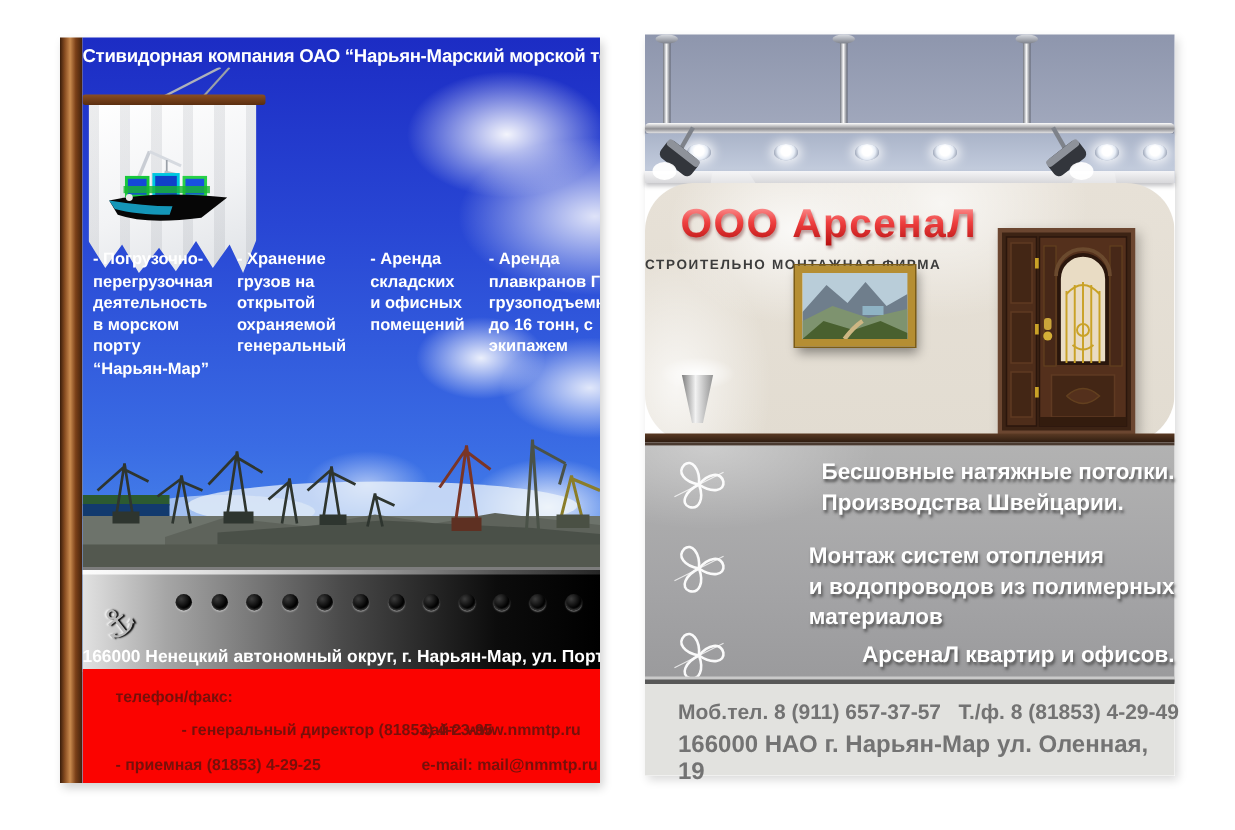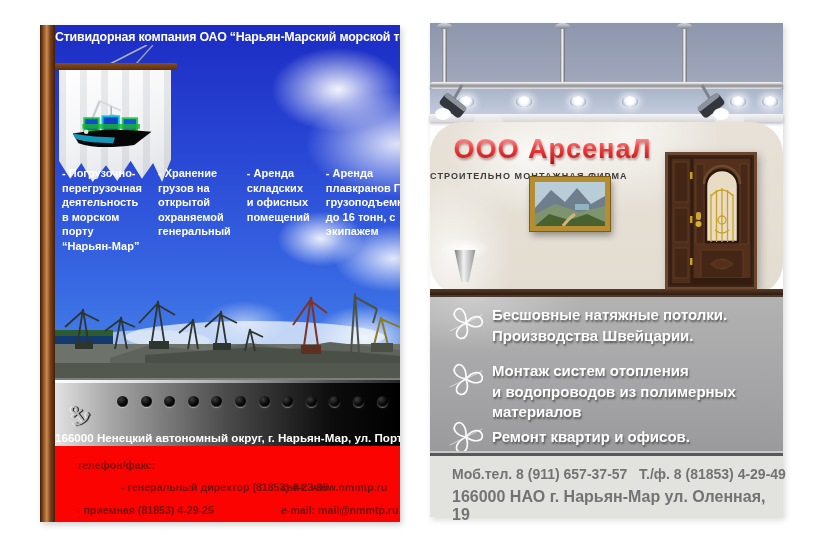--- a/index.html
+++ b/index.html
@@ -104,21 +104,21 @@
   .lamp{position:absolute;left:22px;top:128px;width:26px;height:32px;
       background:linear-gradient(90deg,#5c5c5c,#f2f2f2 45%,#7e7e7e);
       clip-path:polygon(10% 0,90% 0,64% 100%,36% 100%);}
   .lamp-glow{position:absolute;left:10px;top:116px;width:50px;height:22px;border-radius:50%;
       background:radial-gradient(closest-side,rgba(255,255,255,.95),rgba(255,255,255,0));}
   .rp-services{position:absolute;left:0;top:272px;width:353px;height:158px;
       background:
         radial-gradient(160px 80px at 12% 0%,rgba(255,255,255,.35),rgba(255,255,255,0) 70%),
         linear-gradient(180deg,#b2b2b2 0%,#a4a4a6 60%,#9a9a9c 100%);
       border-top:2px solid #4a3a30;}
-  .rp-item{position:absolute;left:0;width:353px;display:flex;align-items:flex-start;}
+  .rp-item{position:absolute;left:0;width:353px;display:flex;align-items:flex-start;justify-content:space-between;}
   .rp-item1{top:8px;}.rp-item2{top:64px;}.rp-item3{top:130px;}
   .swirl{flex:0 0 auto;width:36px;height:36px;margin-left:18px;margin-right:8px;opacity:.95;}
   .rp-item3 .swirl{margin-top:-8px;}
   .rp-service-text{color:#fff;font-size:15px;line-height:1.38;font-weight:bold;white-space:pre-line;
       text-shadow:1px 2px 2px rgba(70,70,70,.85);}
   .rp-divider{position:absolute;left:0;top:430px;width:353px;height:3px;background:#585858;
       box-shadow:0 -2px 0 #c9c9c9;}
   .rp-footer{position:absolute;left:0;top:433px;width:353px;height:61px;background:#e2e2df;color:#737373;}
   .rpf-1{position:absolute;left:22px;top:10px;font-size:14px;font-weight:bold;white-space:pre;}
   .rpf-2{position:absolute;left:22px;top:32px;font-size:16px;font-weight:bold;}
@@ -347,21 +347,21 @@
       </div>
       <div class="rp-item rp-item3">
         <svg class="swirl" viewBox="0 0 44 44">
           <g stroke="#fff" fill="none" stroke-width="2.1">
             <path d="M22,22 C10,20 4,12 10,6 C16,1 23,9 22,22"></path>
             <path d="M22,22 C10,20 4,12 10,6 C16,1 23,9 22,22" transform="rotate(120 22 22)"></path>
             <path d="M22,22 C10,20 4,12 10,6 C16,1 23,9 22,22" transform="rotate(240 22 22)"></path>
           </g>
           <line x1="2" y1="32" x2="42" y2="12" stroke="#fff" stroke-width="0.9" opacity=".8"></line>
         </svg>
-        <div class="rp-service-text">Ремонт квартир и офисов.</div>
+        <div class="rp-service-text">АрсенаЛ квартир и офисов.</div>
       </div>
     </div>
 
     <div class="rp-divider"></div>
     <div class="rp-footer">
       <div class="rpf-1">Моб.тел. 8 (911) 657-37-57   Т./ф. 8 (81853) 4-29-49</div>
       <div class="rpf-2">166000 НАО г. Нарьян-Мар ул. Оленная, 19</div>
     </div>
   </div>
 

